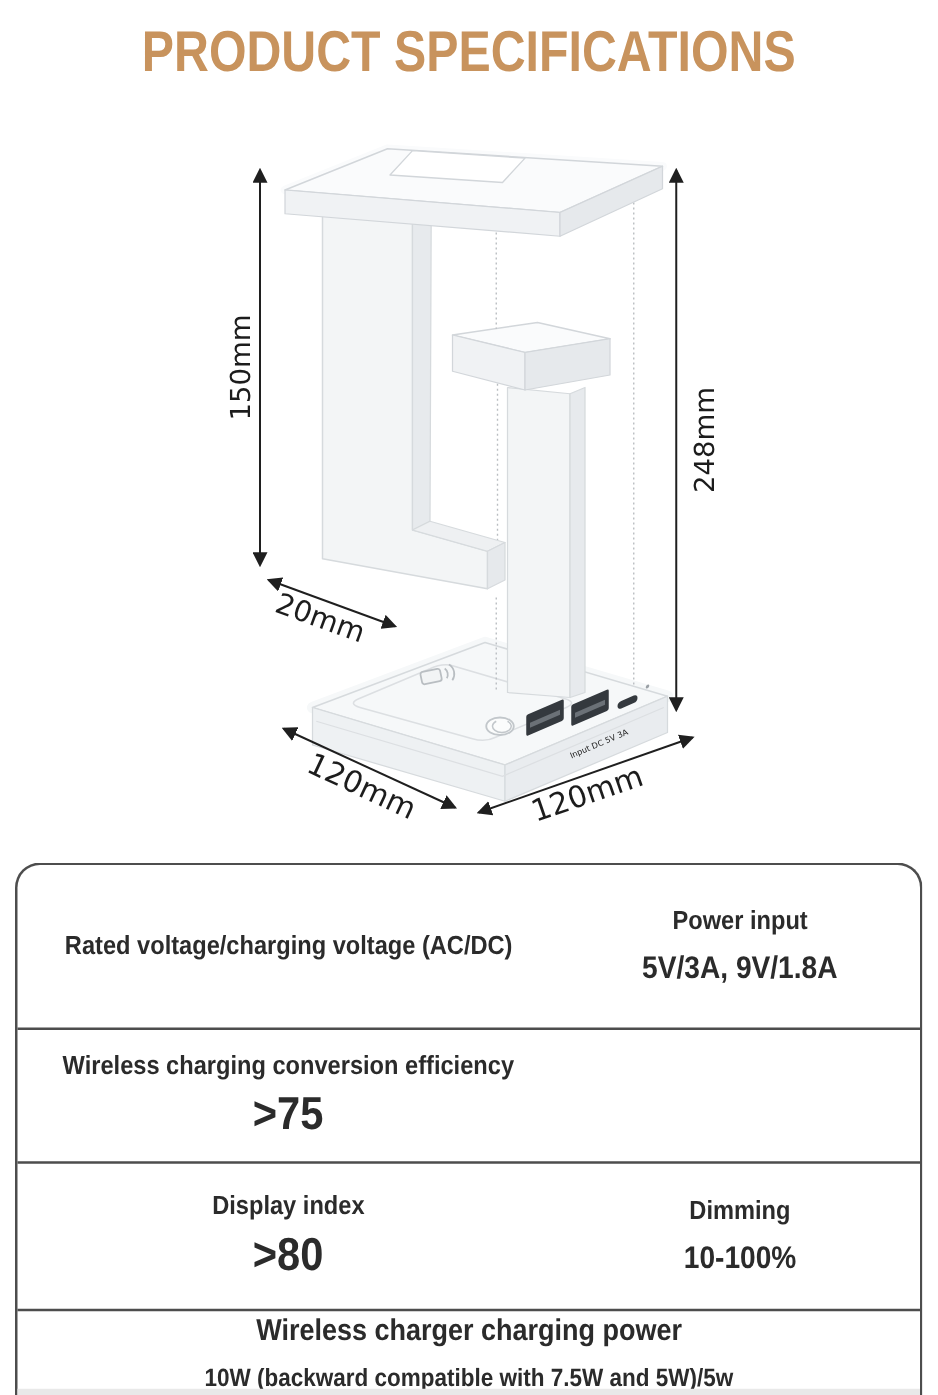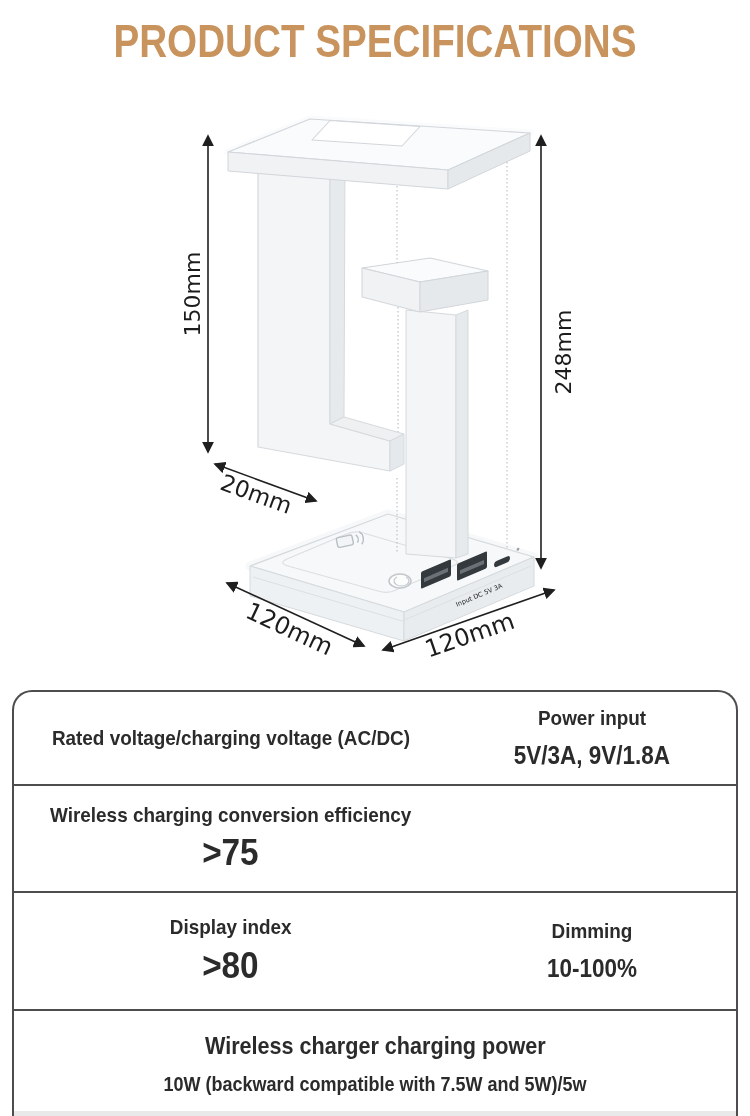--- a/index.html
+++ b/index.html
@@ -22,21 +22,21 @@
   
   .spec-table{
     position:absolute;left:12px;top:690px;width:722px;height:426px;
     border:2px solid #4d4d4d;border-bottom:none;
     border-radius:20px 20px 0 0;
     display:flex;flex-direction:column;
     background:#fff;
   }
   .spec-row{display:flex;width:100%;box-sizing:border-box;}
   .spec-row + .spec-row{border-top:2px solid #4d4d4d;}
-  .row-1{height:92px;}
+  .row-1{height:130px;}
   .row-2{height:107px;align-items:center;}
   .row-3{height:118px;}
   .row-4{flex:1;flex-direction:column;align-items:center;justify-content:center;}
   .cell{display:flex;flex-direction:column;align-items:center;justify-content:center;}
   .cell-left{width:60%;}
   .cell-right{width:40%;}
   .spec-label{font-size:21px;font-weight:700;line-height:1.1;}
   .spec-value{font-size:25px;font-weight:700;margin-top:12px;}
   .spec-value.big{font-size:37px;margin-top:6px;}
   .row-4 .spec-label{font-size:24px;text-decoration:underline;}

